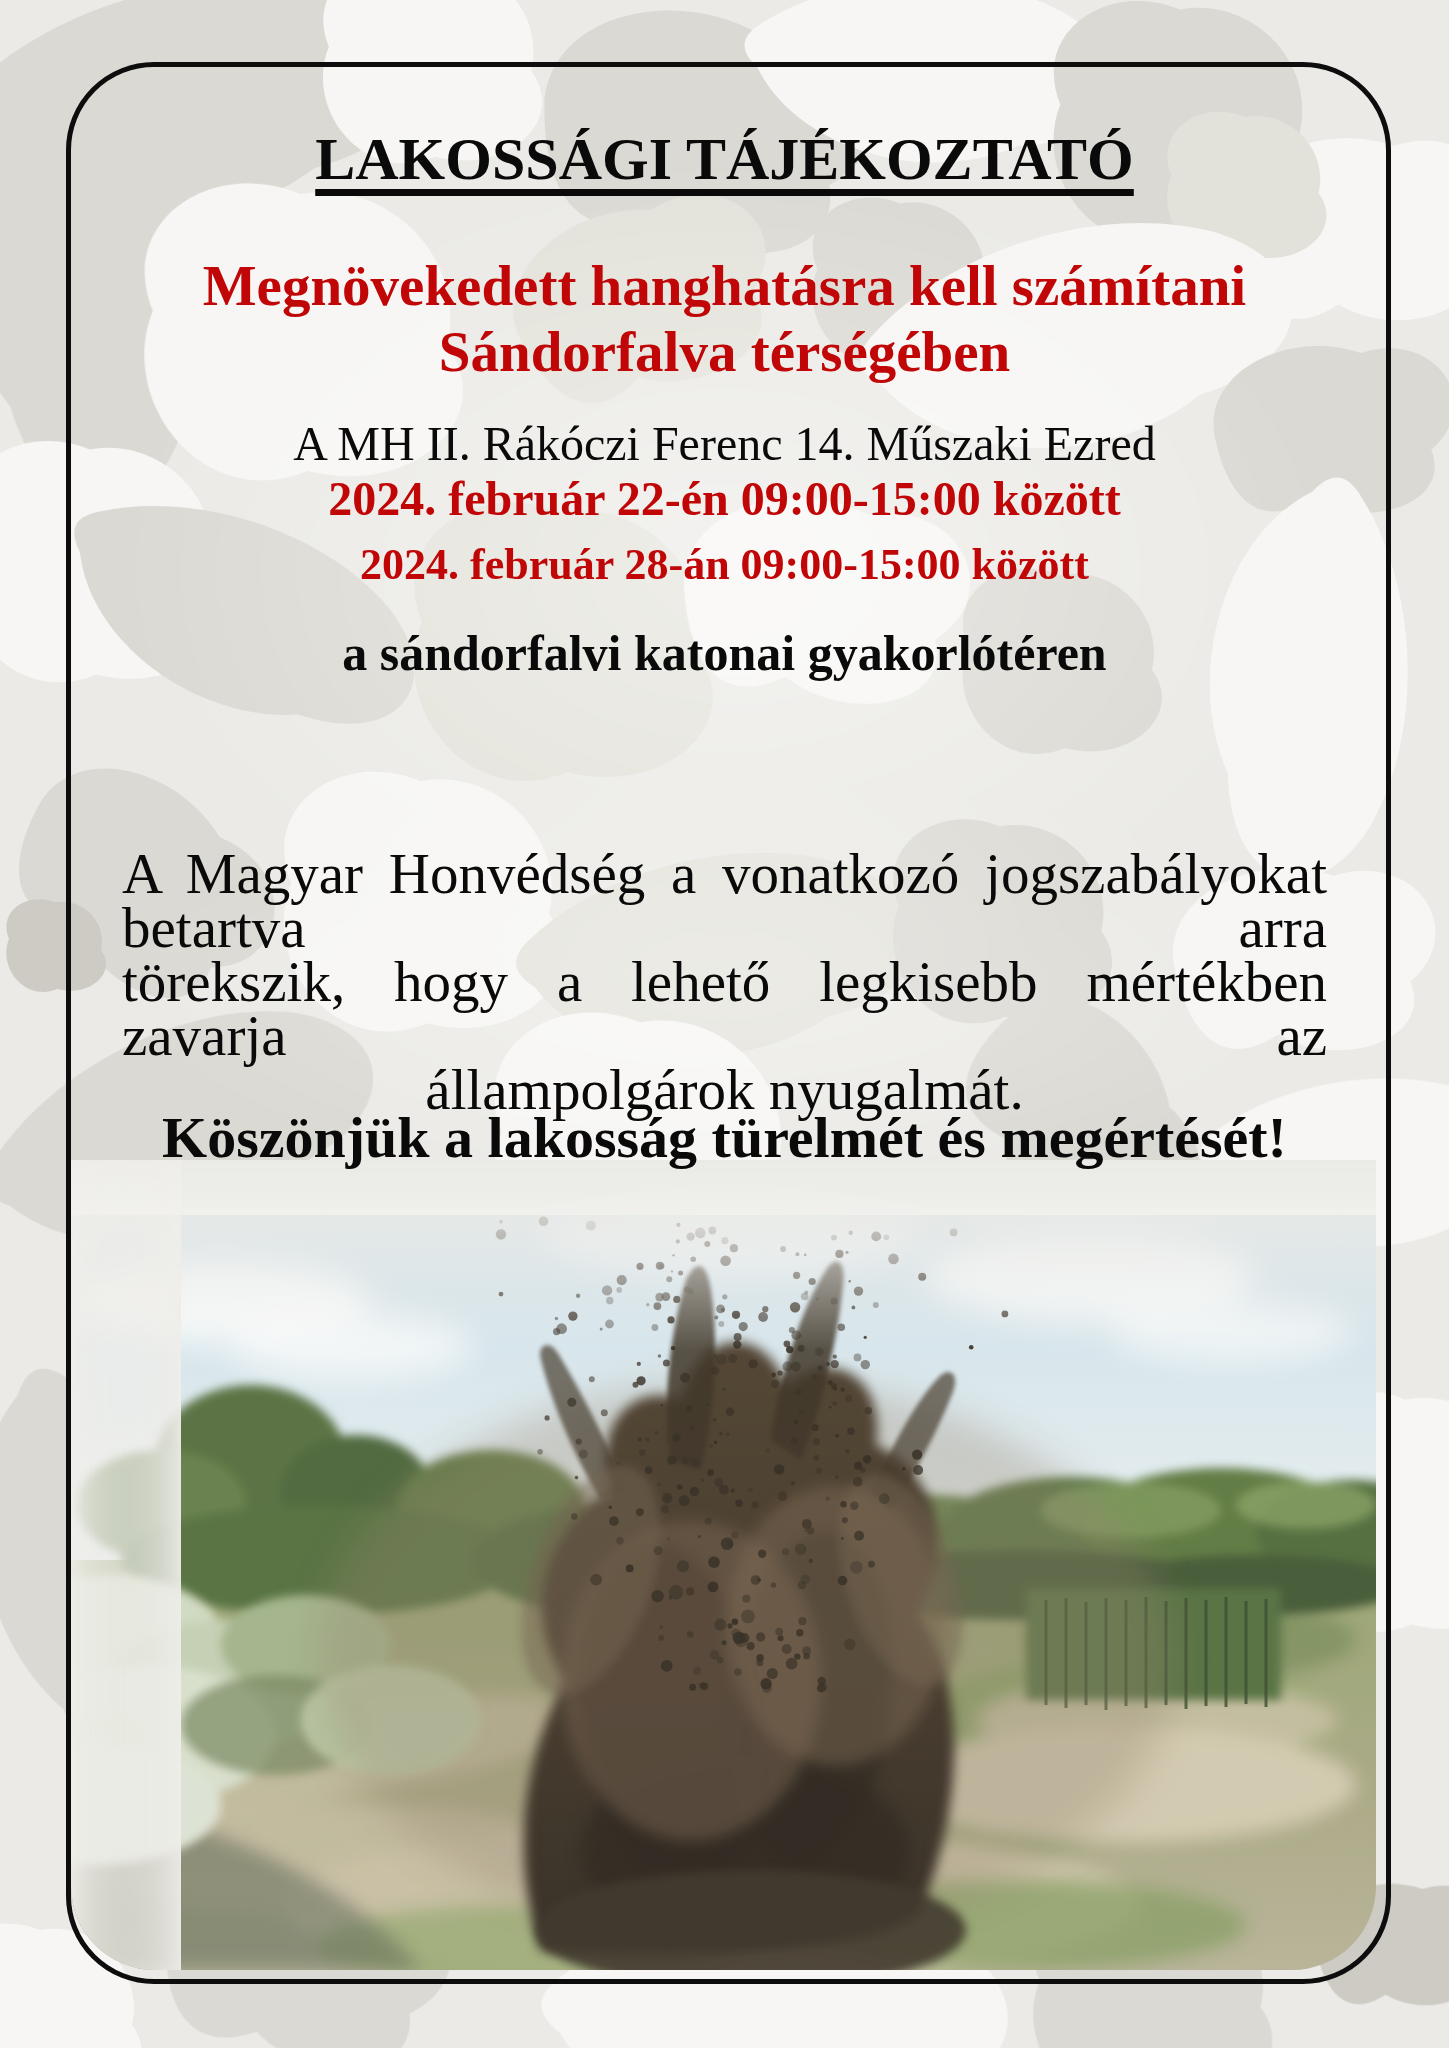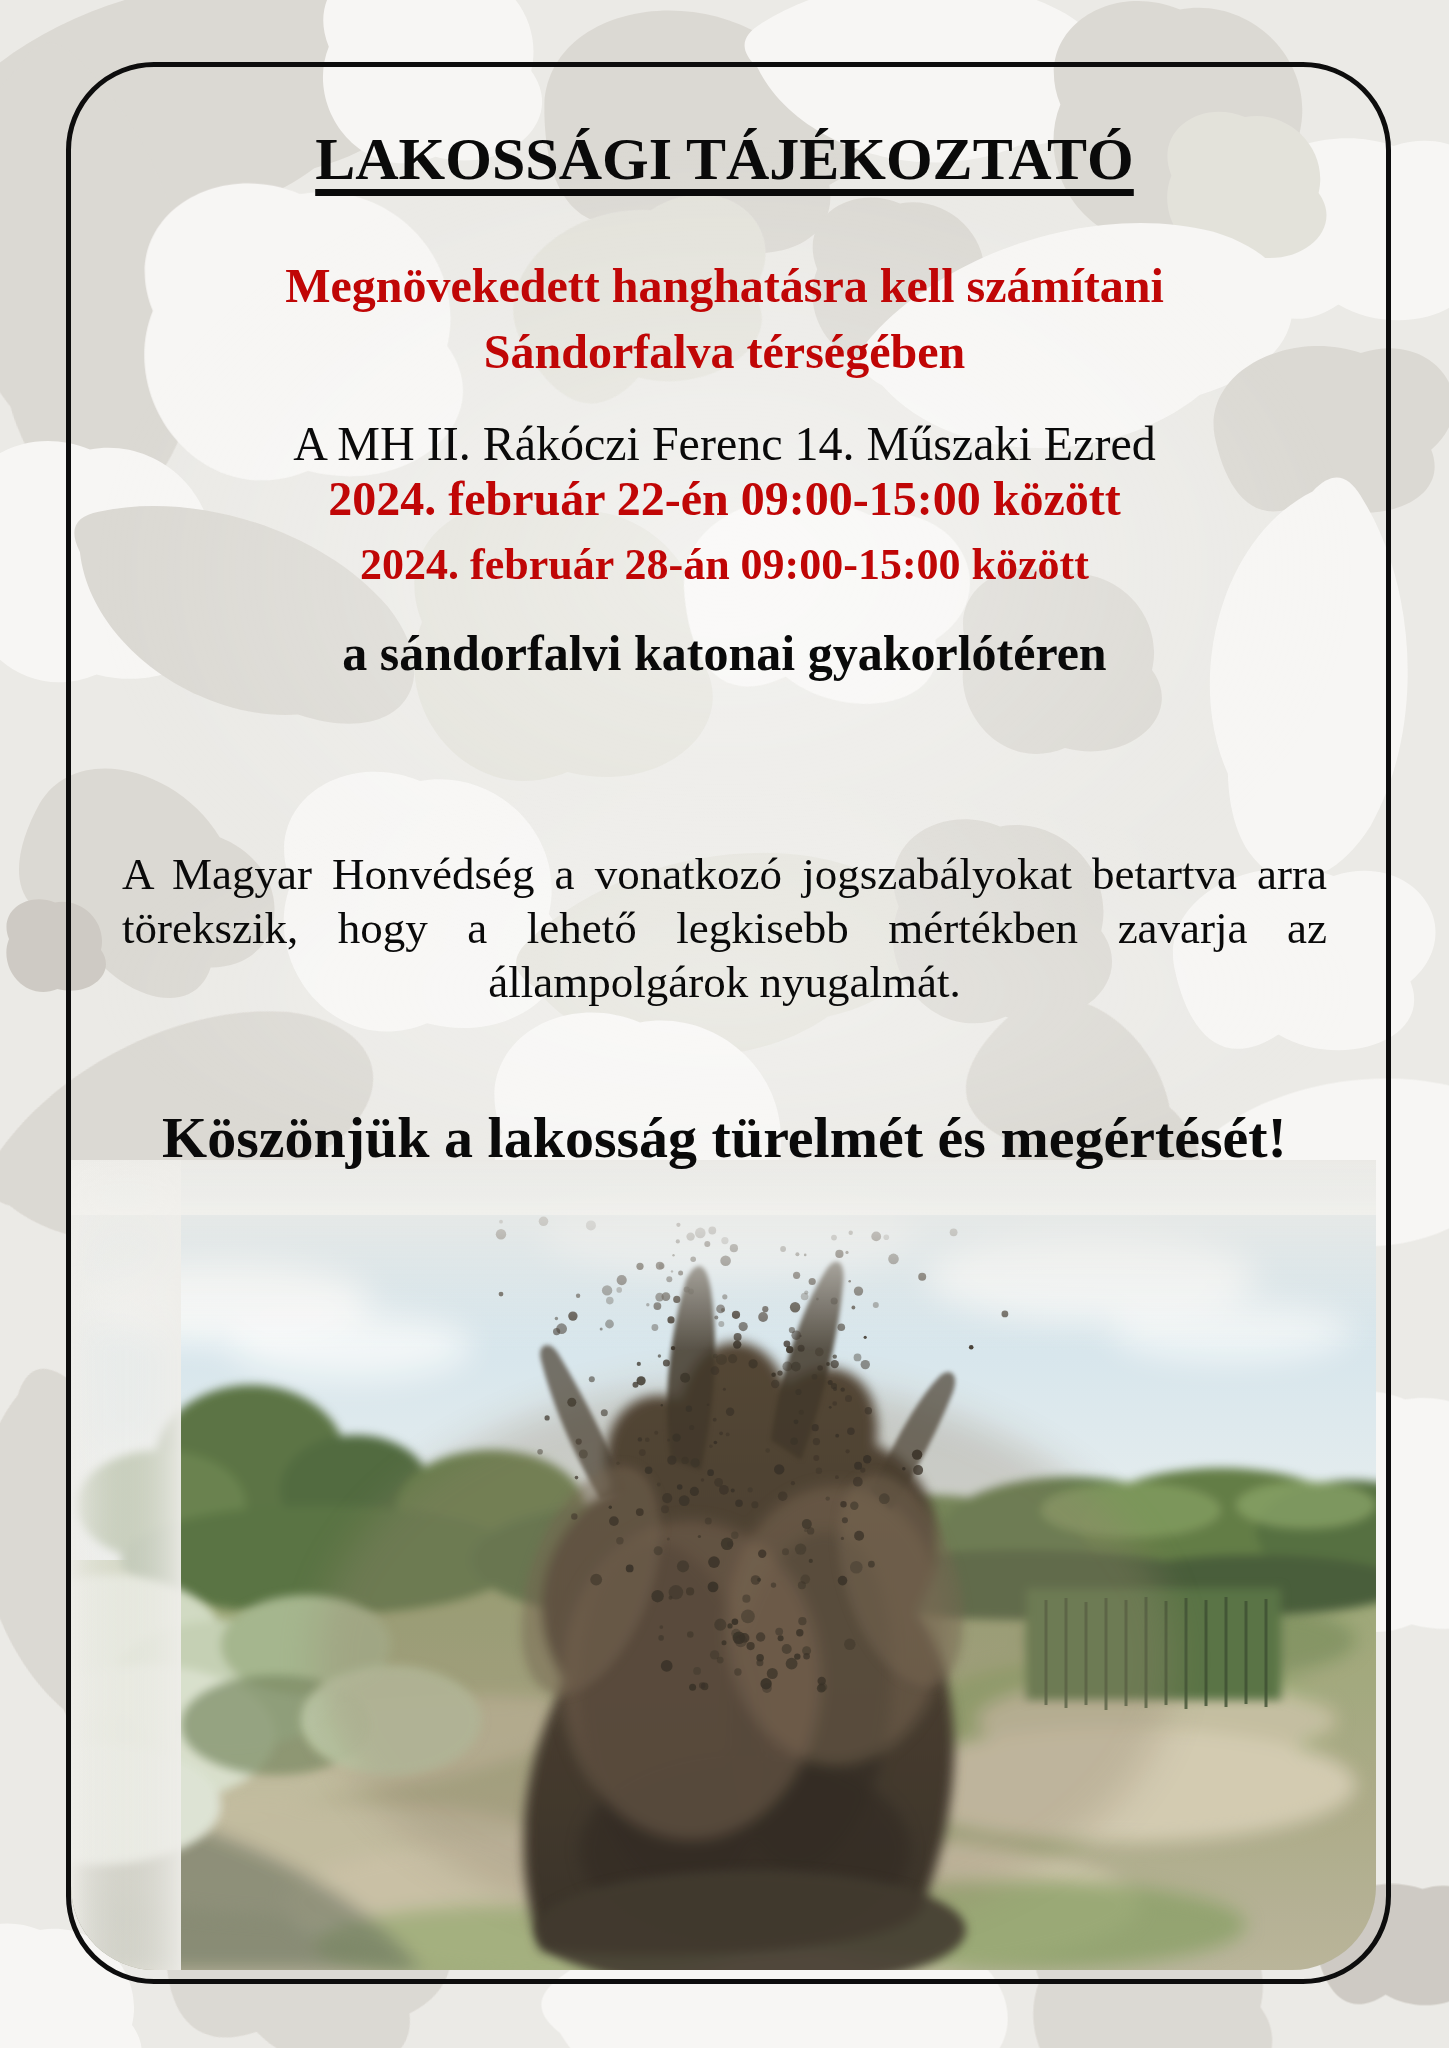--- a/index.html
+++ b/index.html
@@ -9,28 +9,28 @@
   .veil{position:absolute;z-index:5;pointer-events:none;}
   .veil1{left:90px;top:140px;width:1270px;height:860px;border-radius:50%;
          background:radial-gradient(ellipse at center, rgba(255,255,255,.40) 0%, rgba(255,255,255,0) 70%);}
   .veil2{left:90px;top:780px;width:1270px;height:420px;border-radius:50%;
          background:radial-gradient(ellipse at center, rgba(255,255,255,.32) 0%, rgba(255,255,255,0) 70%);}
   .frame{position:absolute;left:66px;top:62px;width:1315px;height:1912px;
          border:5px solid #0d0d0d;border-radius:88px;z-index:40;pointer-events:none;}
   .txt{position:absolute;left:0;width:100%;text-align:center;z-index:30;}
   .title{top:124px;font-size:60px;font-weight:bold;line-height:70px;
          text-decoration:underline;text-decoration-thickness:7px;text-underline-offset:10px;}
-  .alert{top:253px;font-size:48px;font-weight:bold;line-height:66px;color:#c00606;}
+  .alert{top:253px;font-size:57px;font-weight:bold;line-height:66px;color:#c00606;}
   .unit{top:414px;font-size:48px;line-height:60px;}
   .date1{top:468px;font-size:48px;font-weight:bold;line-height:62px;color:#c00606;}
   .date2{top:534px;font-size:44px;font-weight:bold;line-height:62px;color:#c00606;}
   .loc{top:622px;font-size:50px;font-weight:bold;line-height:62px;}
   .act{top:668px;font-size:48px;line-height:61px;}
   .para{position:absolute;left:122px;top:847px;width:1205px;z-index:30;
-        font-size:45px;line-height:54px;text-align:justify;}
+        font-size:57px;line-height:54px;text-align:justify;}
   .para .just{text-align:justify;text-align-last:justify;}
   .para .last{text-align:center;}
   .thanks{top:1102px;font-size:58px;font-weight:bold;line-height:72px;}
   .photo{position:absolute;left:71px;top:1160px;width:1305px;height:810px;
          border-radius:0 0 84px 84px;overflow:hidden;z-index:10;}
   .photo svg{display:block;filter:saturate(.94) contrast(.98);}
   .ph-ov{position:absolute;left:0;top:0;width:100%;height:100%;z-index:12;pointer-events:none;}
   .fade-top{position:absolute;left:0;top:0;width:100%;height:190px;
             background:linear-gradient(to bottom, rgba(235,234,230,1) 0%, rgba(235,234,230,.75) 35%, rgba(235,234,230,0) 100%);}
   .fade-left{position:absolute;left:0;top:0;width:110px;height:100%;

